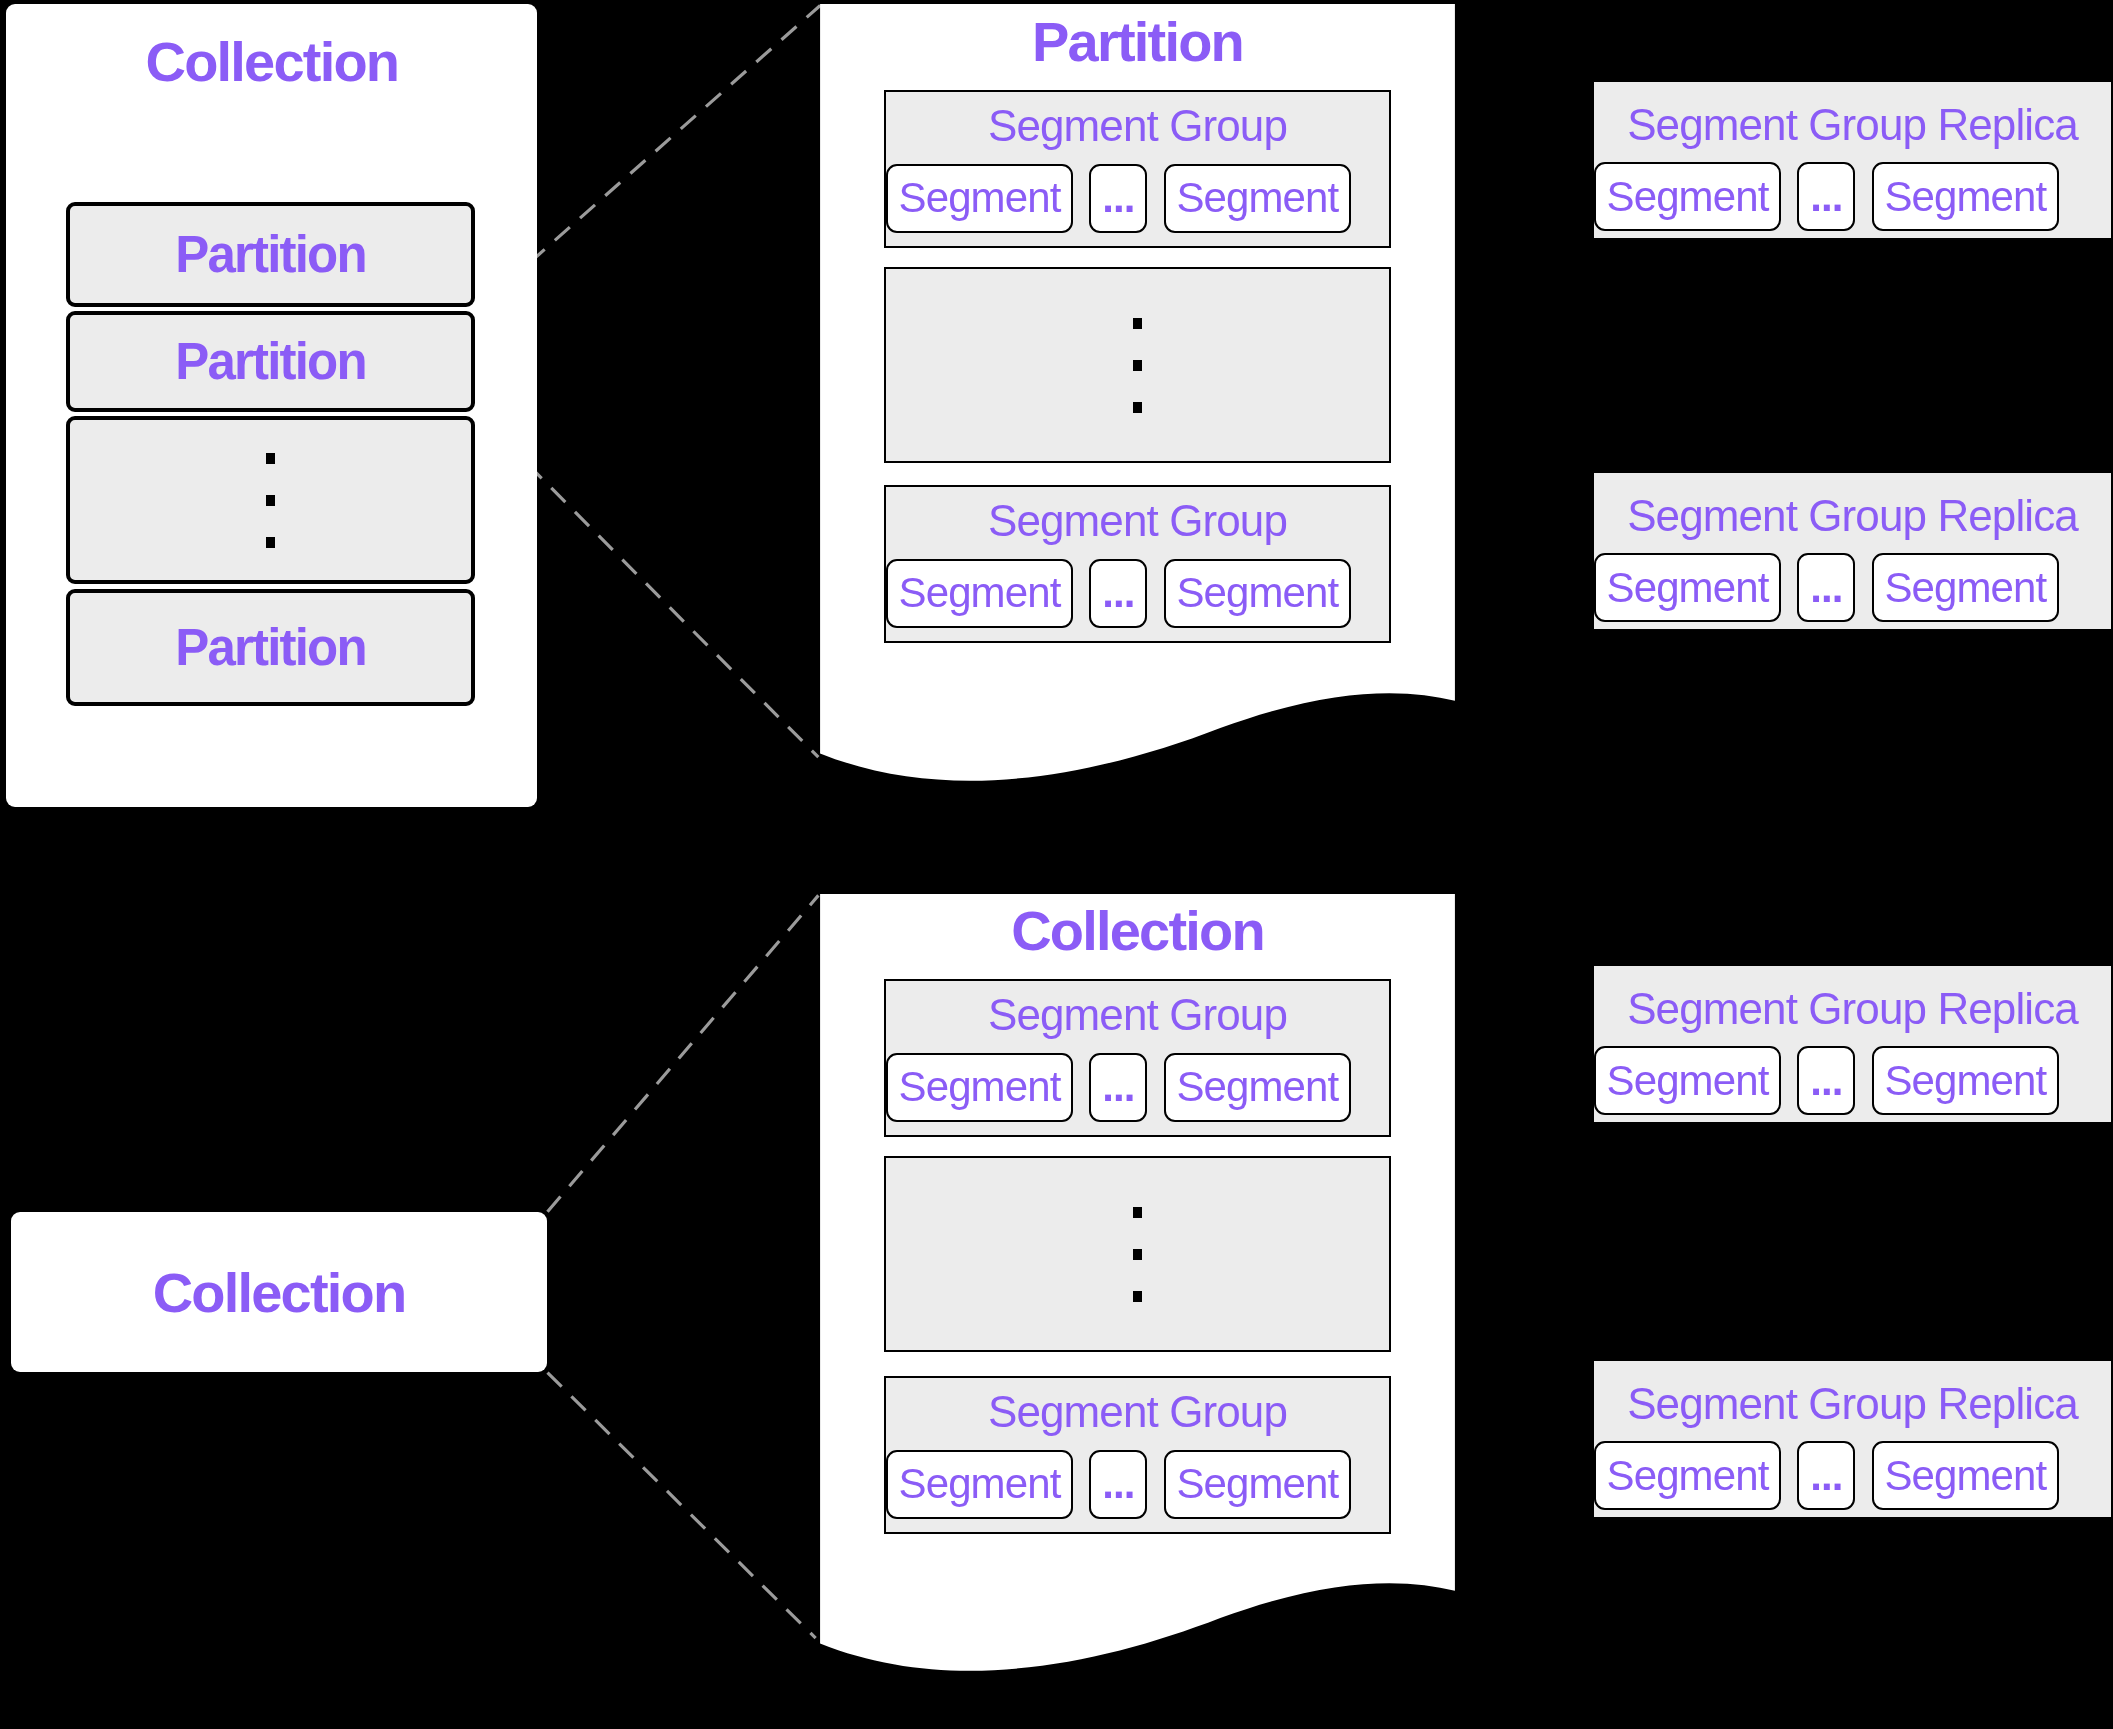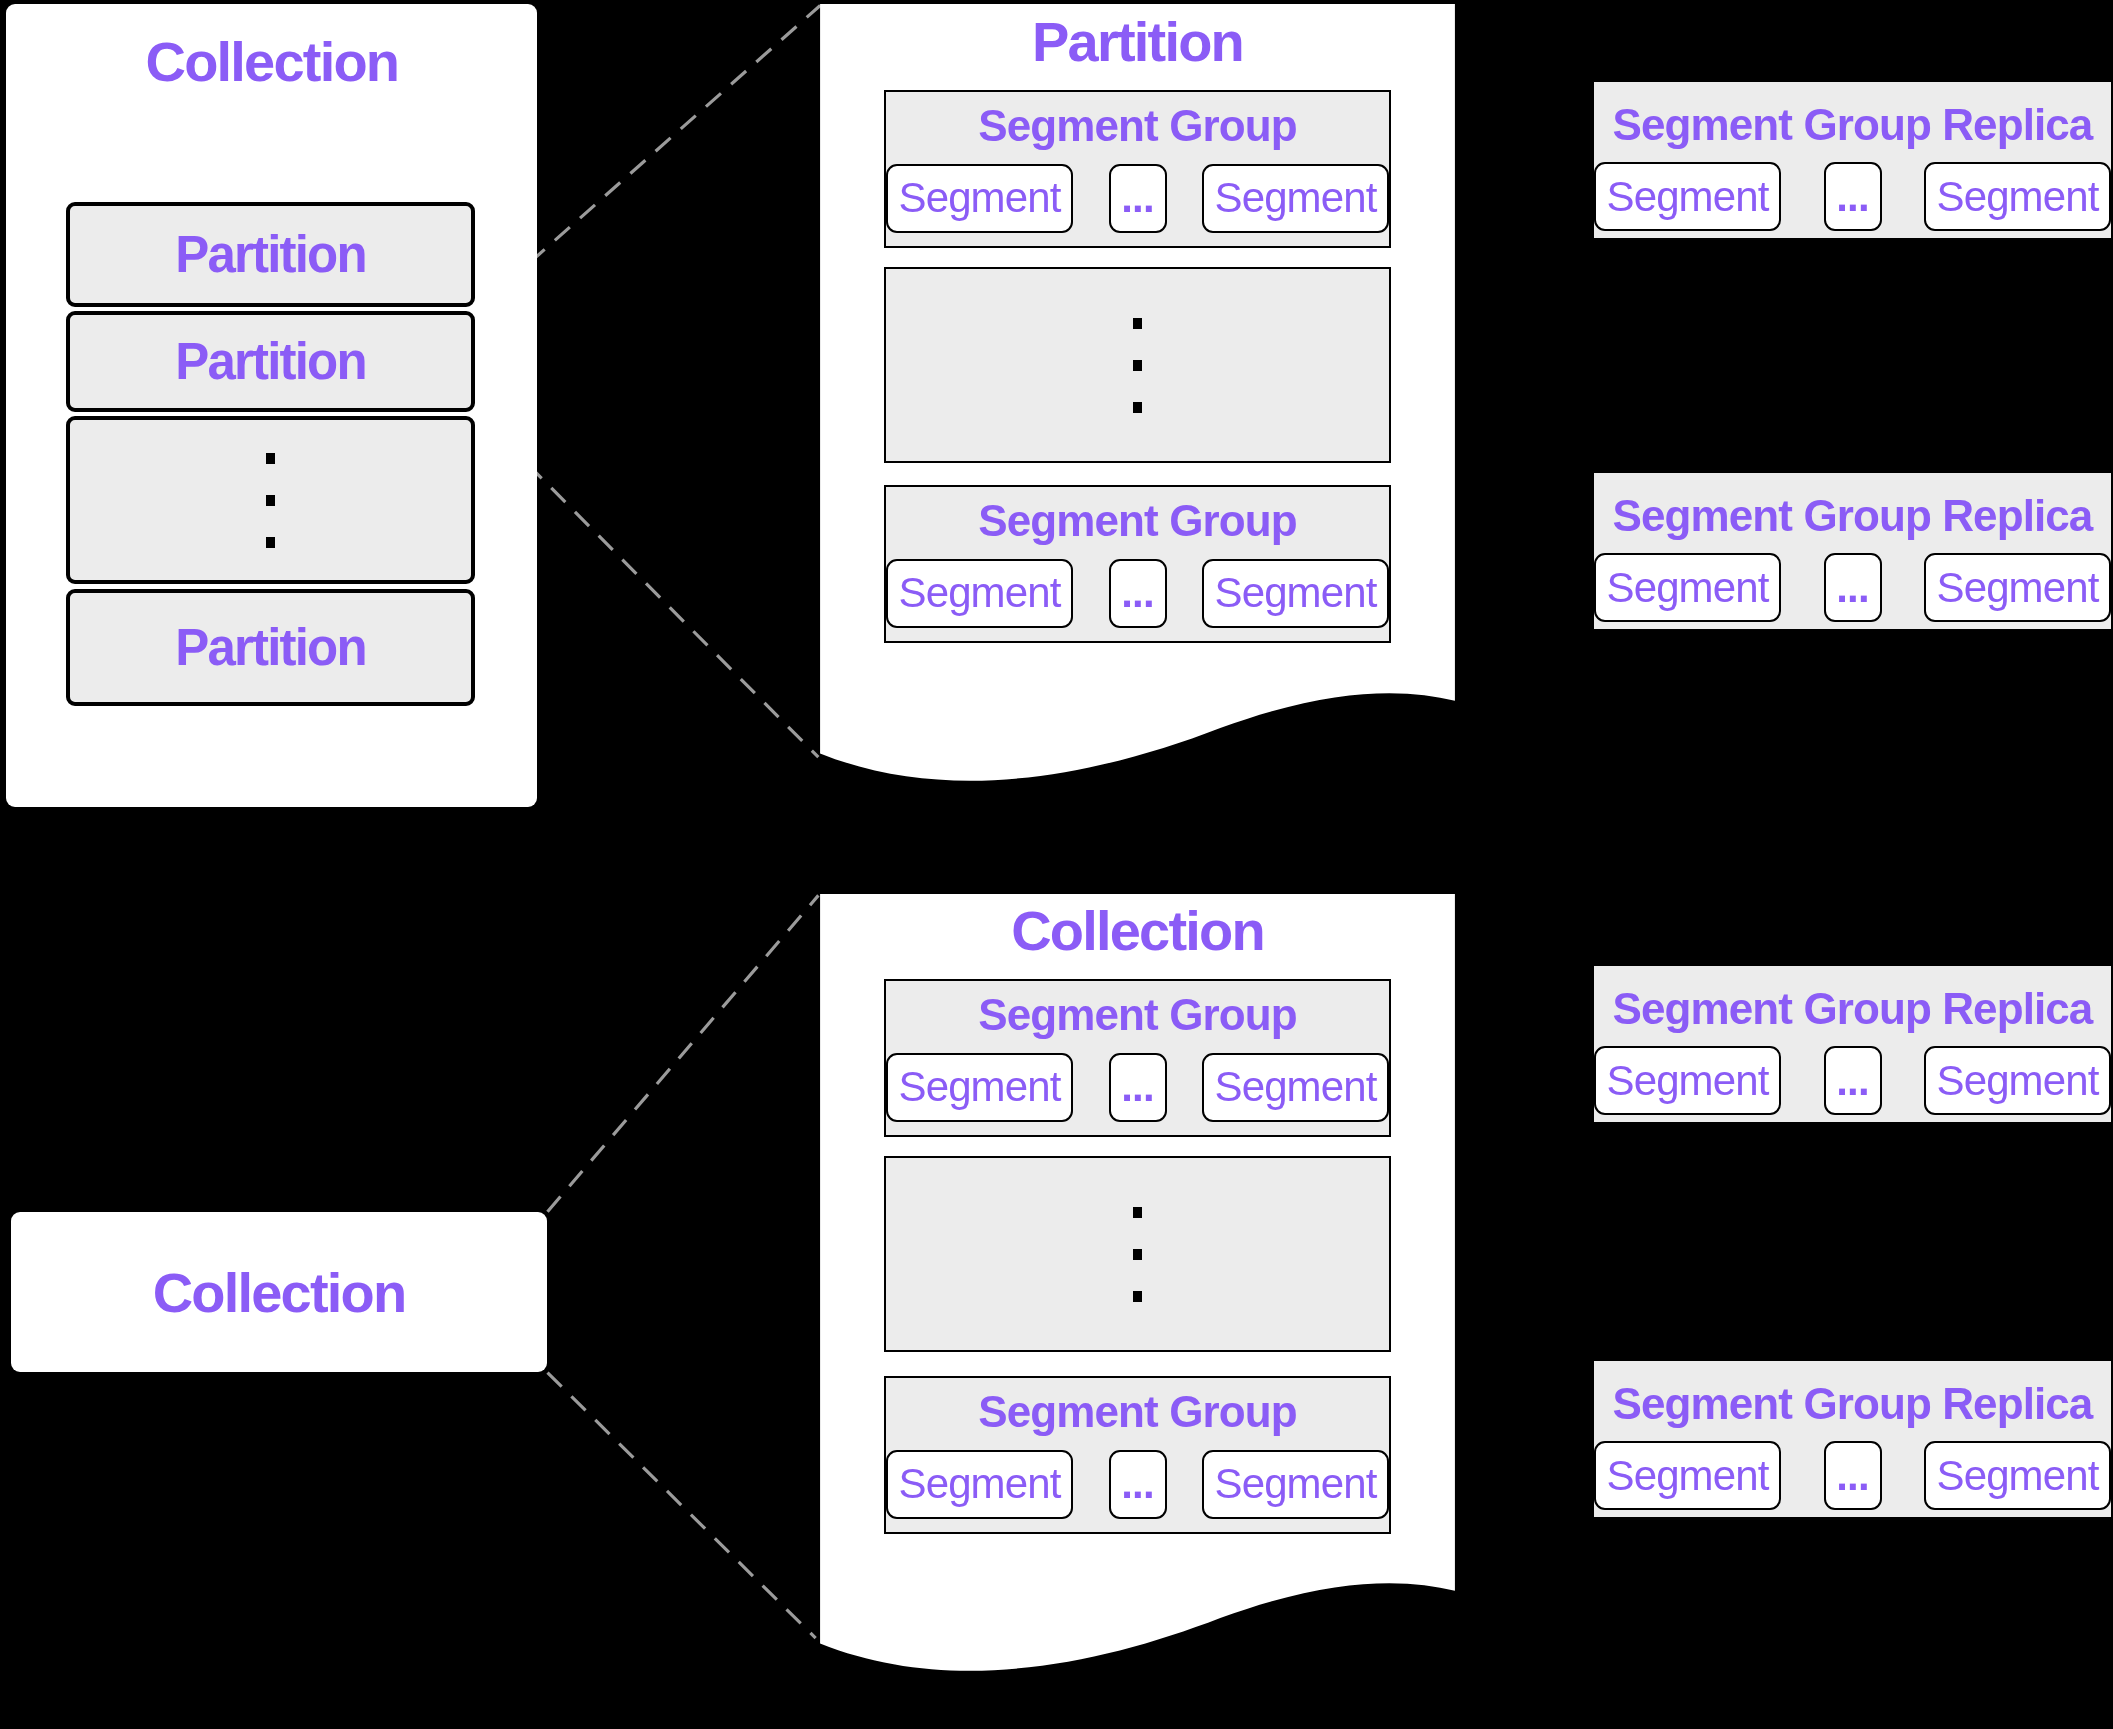--- a/index.html
+++ b/index.html
@@ -27,24 +27,24 @@
     background:#ececec;border:4.5px solid #000;border-radius:9px;
     display:flex;align-items:center;justify-content:center;
     font-size:51px;font-weight:bold;letter-spacing:-1.8px;
   }
   .torn{position:absolute;}
   .group-box{
     position:absolute;left:884px;width:507px;box-sizing:border-box;
     background:#ececec;border:2.7px solid #000;
   }
   .group-title{
-    font-size:44px;font-weight:bold;letter-spacing:-0.9px;
+    font-size:44px;font-weight:normal;letter-spacing:-0.9px;
     text-align:center;line-height:56px;margin-top:5.5px;white-space:nowrap;
   }
-  .seg-row{display:flex;justify-content:space-between;gap:16.4px;margin-top:10px;}
+  .seg-row{display:flex;justify-content:flex-start;gap:16.4px;margin-top:10px;}
   .seg{
     background:#fff;border:2.7px solid #000;border-radius:11px;box-sizing:border-box;
     height:69px;display:flex;align-items:center;justify-content:center;
     font-size:42px;letter-spacing:-0.9px;
   }
   .seg-label{width:187px;}
   .seg-dots{width:58px;font-weight:bold;}
   .dots-box{
     display:flex;flex-direction:column;align-items:center;justify-content:center;gap:31px;
   }

